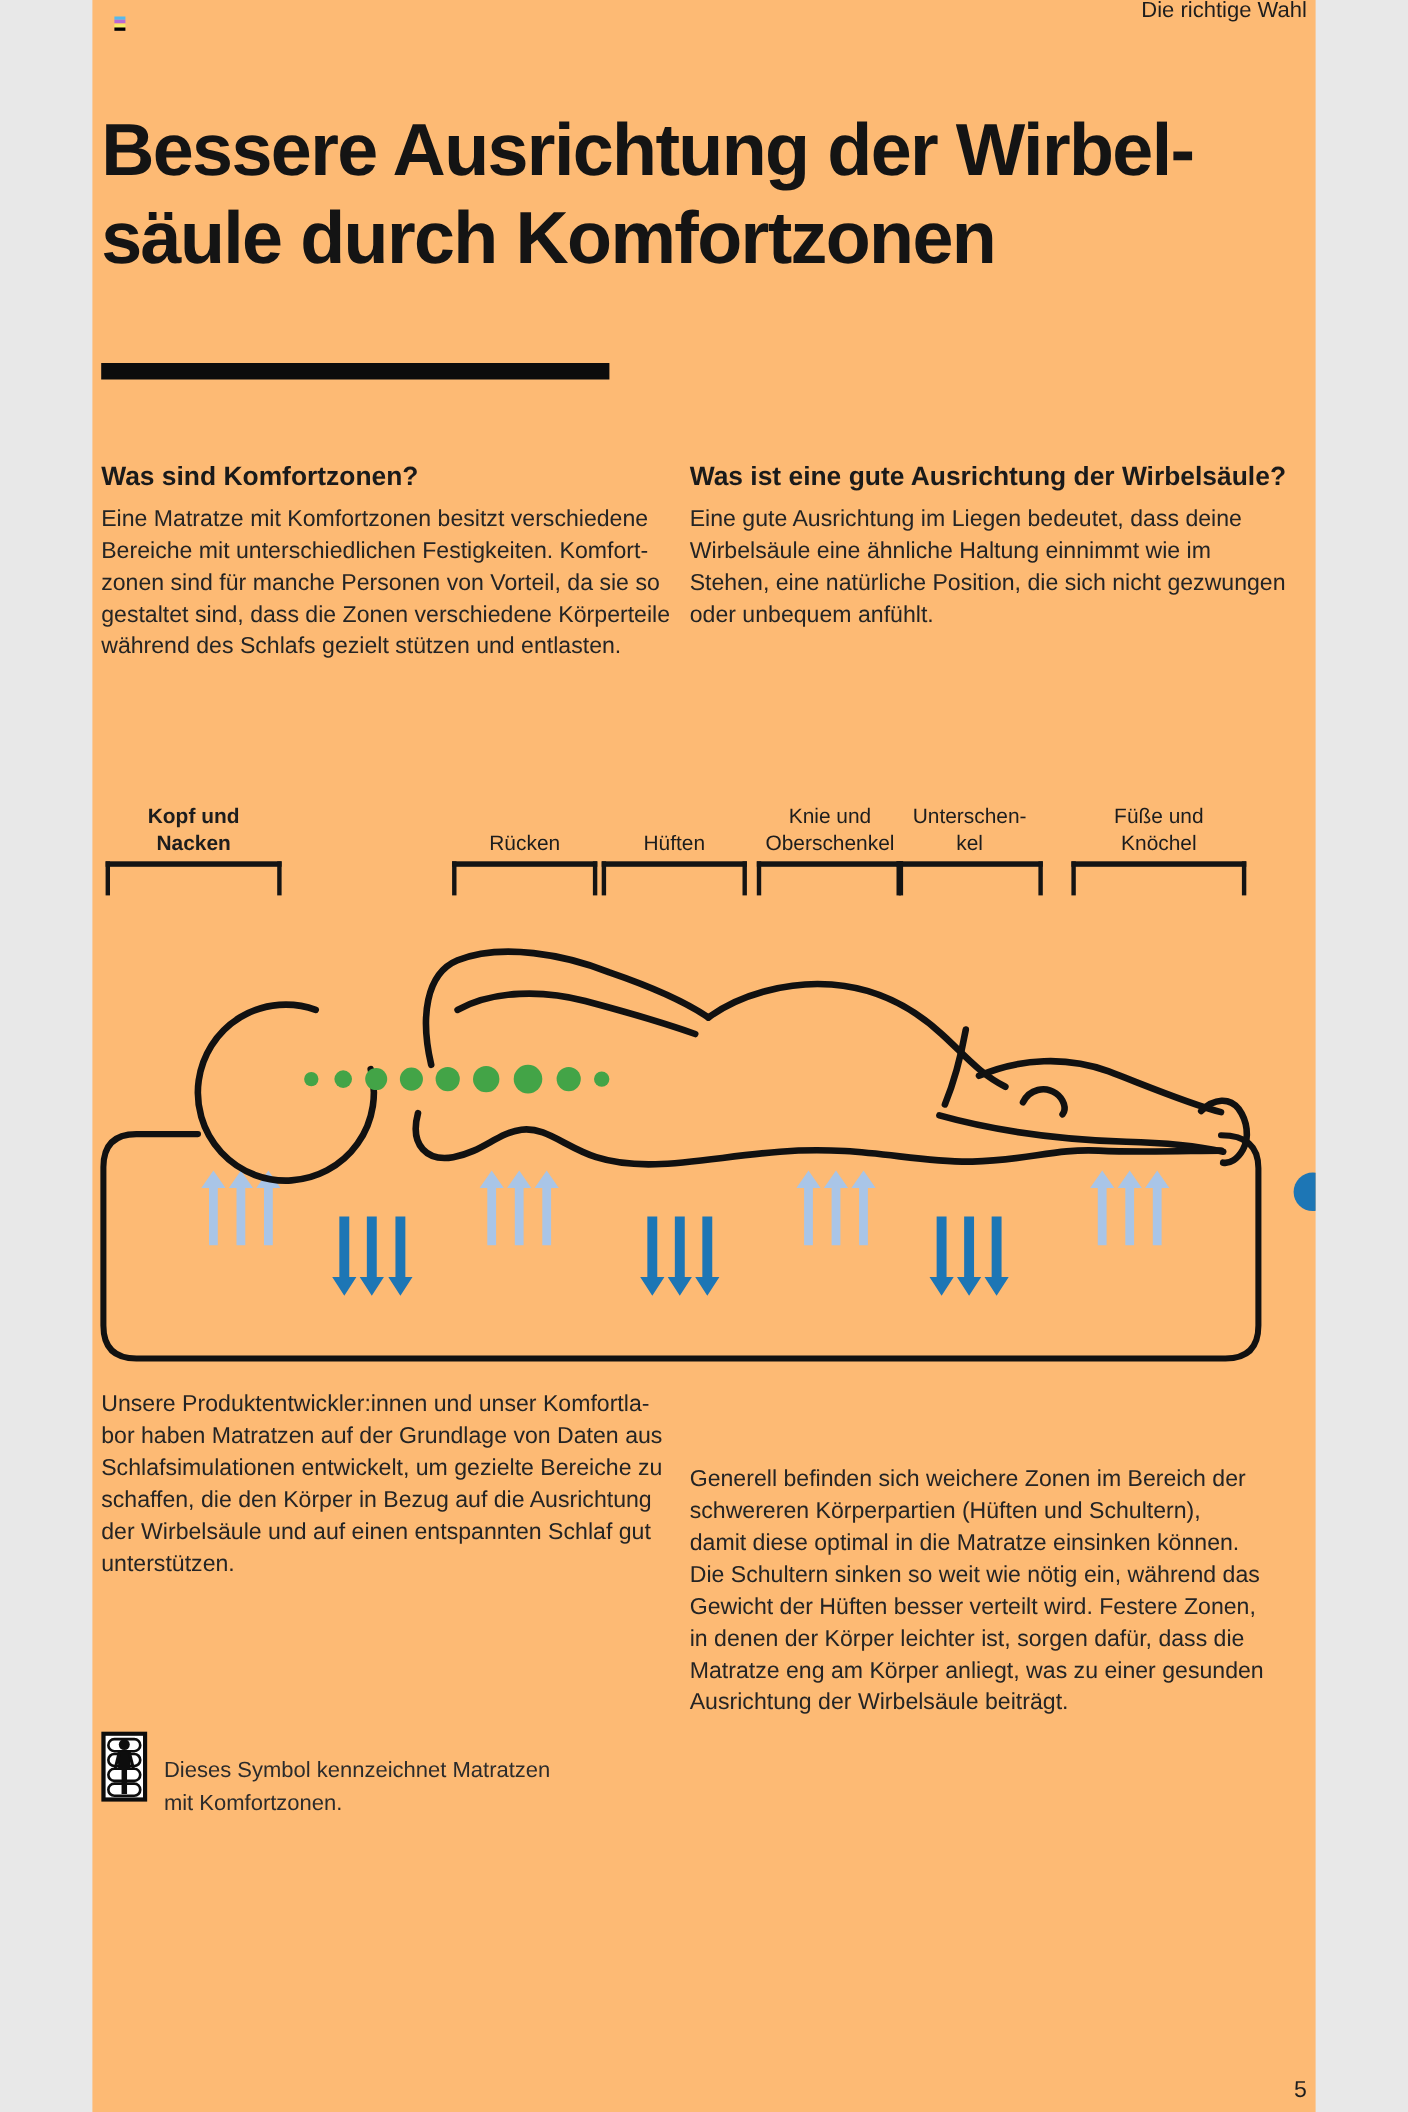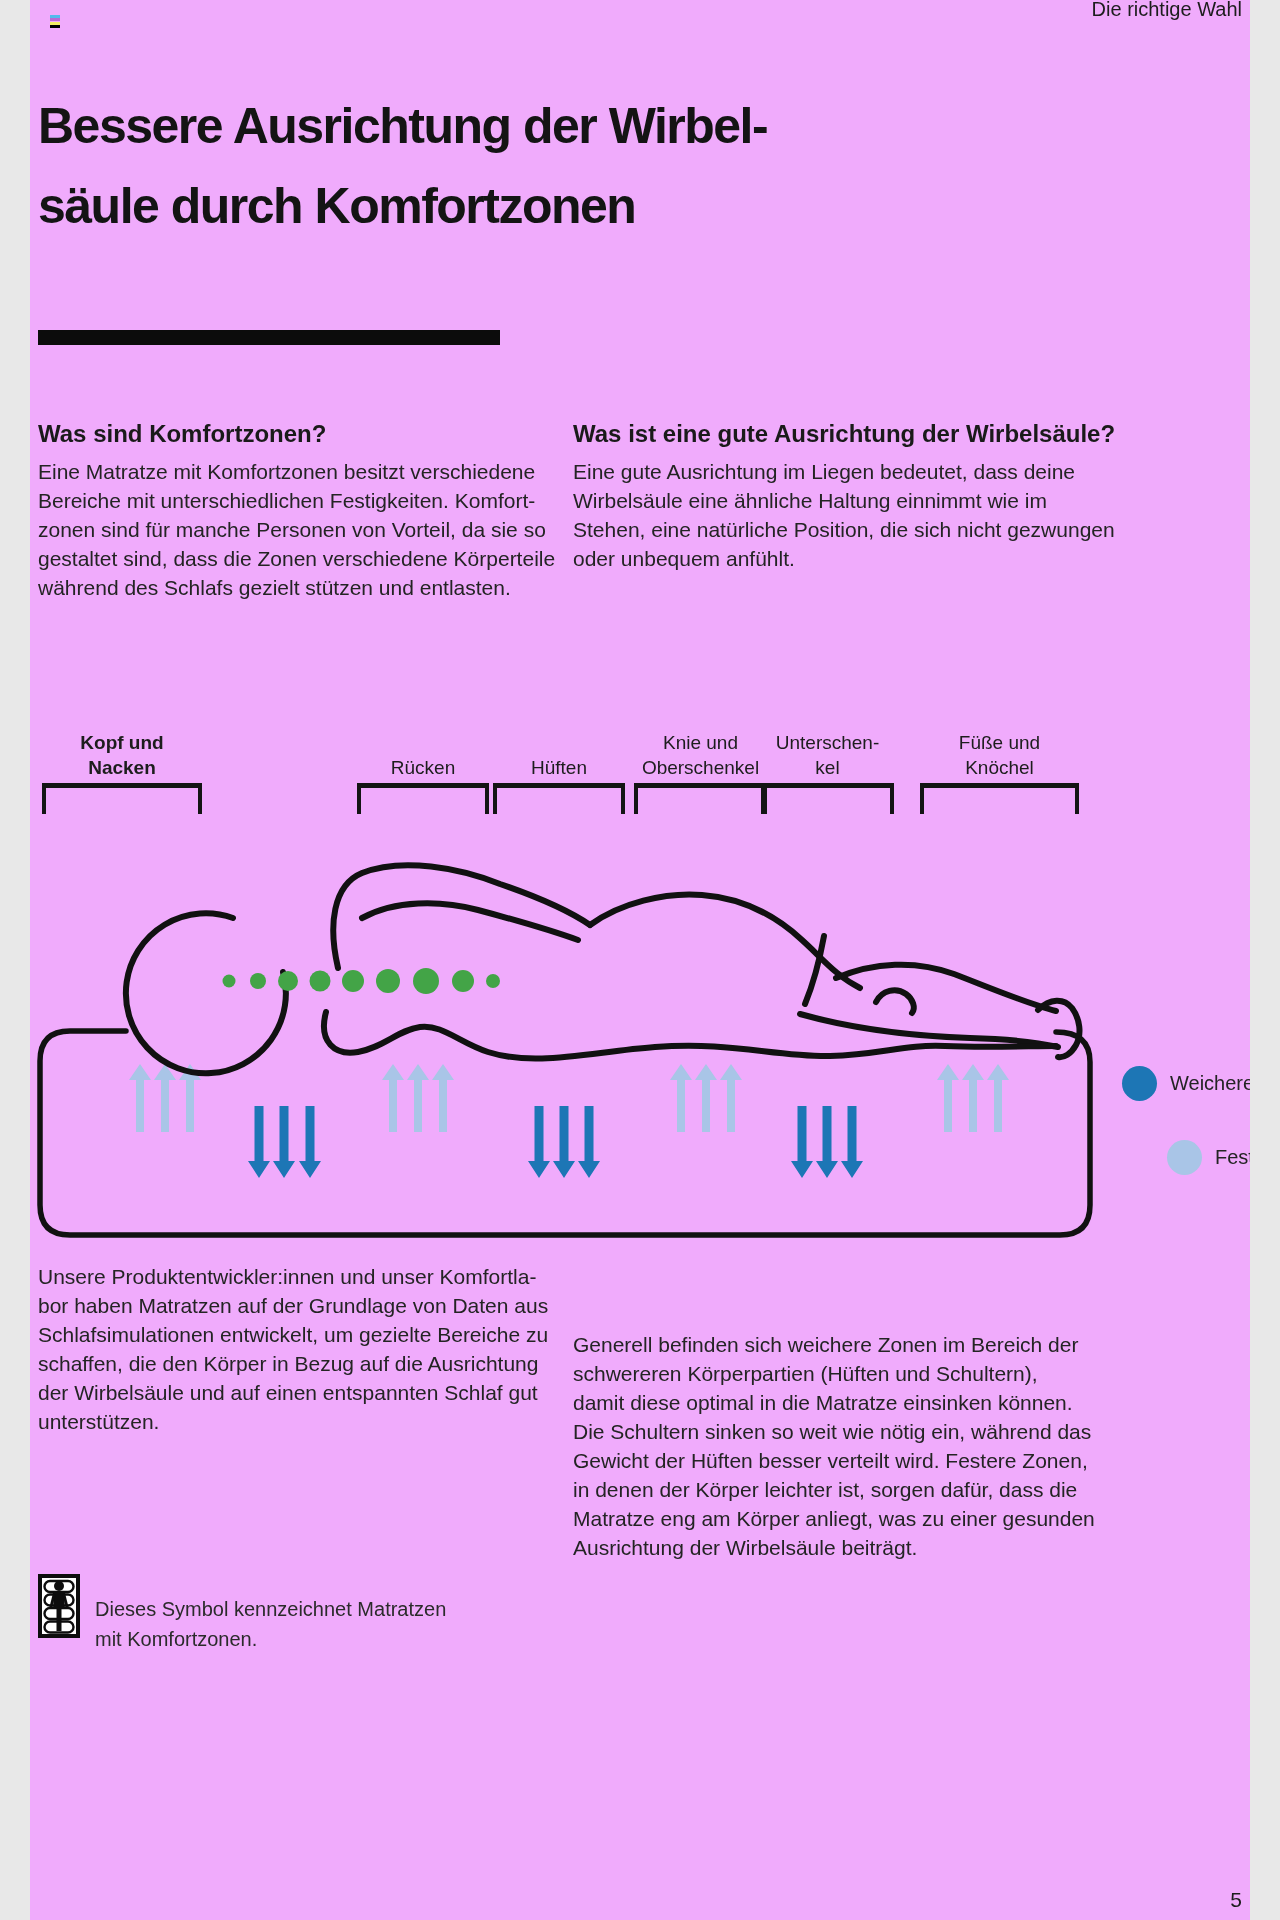--- a/index.html
+++ b/index.html
@@ -1,35 +1,35 @@
 <!DOCTYPE html>
 <html><head>
 <meta charset="utf-8">
 <style>
   html,body{margin:0;padding:0;background:#e8e8e8;}
   .page{
-    position:relative;width:1220px;height:1920px;margin:0 auto;
-    background:#f0abfc;overflow:hidden;
+    position:relative;width:1112px;height:1920px;margin:0 auto;
+    background:#fdba74;overflow:hidden;
     font-family:"Liberation Sans","DejaVu Sans",sans-serif;color:#1d1d1d;
   }
   .pre{white-space:pre-line;}
 
   
   .edition{position:absolute;top:-2px;right:8px;font-size:20px;color:#1d1d1d;}
   .printmark{position:absolute;left:20px;top:15px;width:10px;height:13px;}
   .printmark span{display:block;width:10px;height:3px;}
   .pm-c{background:#55b9ec;}
   .pm-m{background:#b86ad4;}
   .pm-y{background:#f2ef63;margin-top:1px;}
   .pm-k{background:#000000;}
 
   
   .title{
     position:absolute;left:8px;top:52px;width:1100px;
-    font-size:50px;line-height:80px;font-weight:700;color:#141414;
+    font-size:67px;line-height:80px;font-weight:700;color:#141414;
     letter-spacing:-1.5px;
   }
   .rule{position:absolute;left:8px;top:330px;width:462px;height:15px;background:#0c0c0c;}
 
   
   .col{position:absolute;}
   .col h3{margin:0 0 9px 0;font-size:24px;font-weight:700;color:#1a1a1a;}
   .col p{margin:0;font-size:21px;line-height:29px;color:#242424;}
   .intro-left{left:8px;top:420px;width:520px;}
   .intro-right{left:543px;top:420px;width:552px;}

